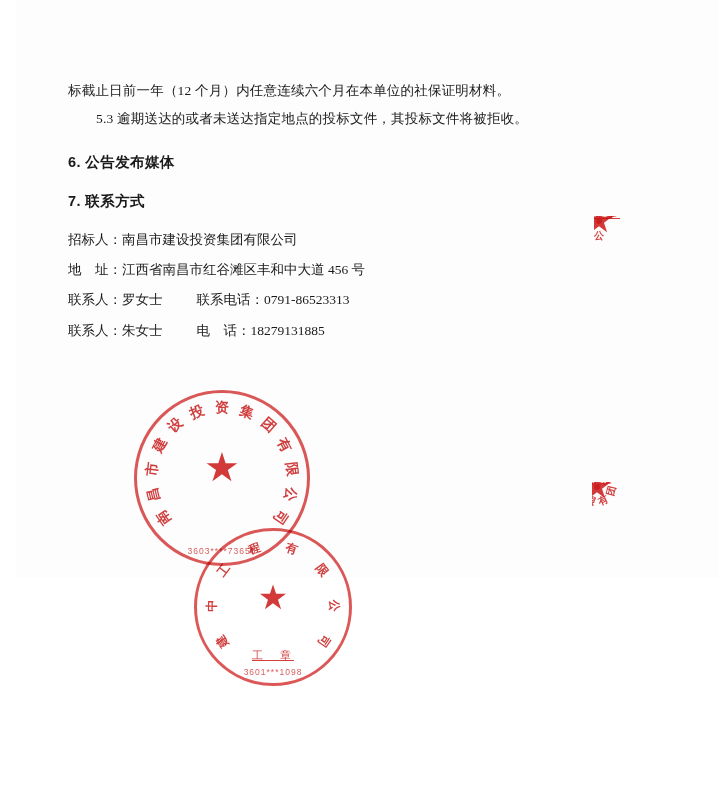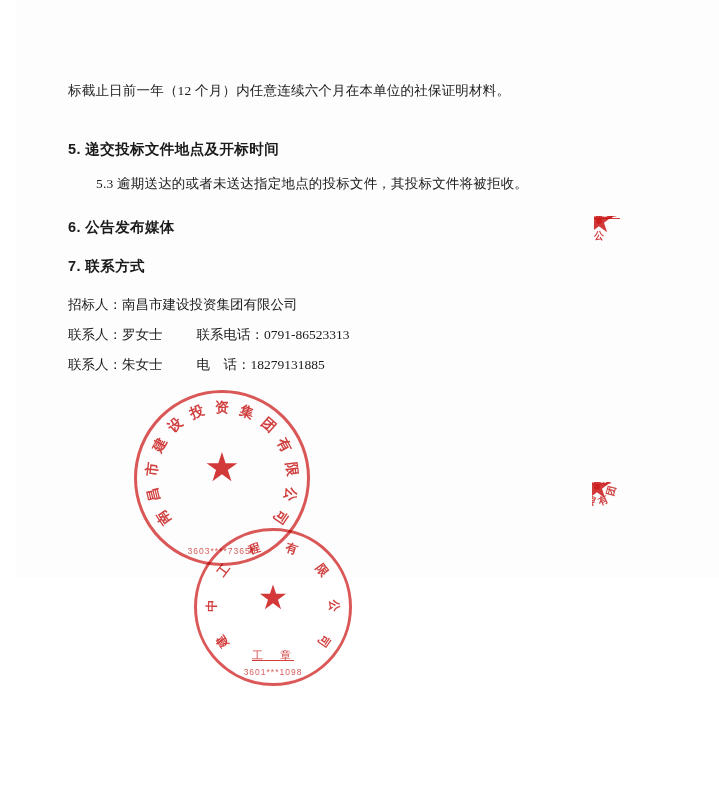--- a/index.html
+++ b/index.html
@@ -156,24 +156,20 @@
 </style>
 </head>
 <body>
 
 <div class="page">
 
   <div class="doc-body">
 
     <p class="para">标截止日前一年（12 个月）内任意连续六个月在本单位的社保证明材料。</p>
 
-    <div class="heading gap-top-1">
-      <span>5.</span>
-      <span>递交投标文件地点及开标时间</span>
-    </div>
 
 
 
     <p class="para sub">5.3 逾期送达的或者未送达指定地点的投标文件，其投标文件将被拒收。</p>
 
     <div class="heading gap-top-2">
       <span>6.</span>
       <span>公告发布媒体</span>
     </div>
 
@@ -182,20 +178,23 @@
       <span>7.</span>
       <span>联系方式</span>
     </div>
 
     <div class="contact-block">
 
       <div class="contact-row">
         <span class="label">招标人：</span><span>南昌市建设投资集团有限公司</span>
       </div>
 
+      <div class="contact-row">
+        <span class="label">地　址：</span><span>江西省南昌市红谷滩区丰和中大道 456 号</span>
+      </div>
 
       <div class="contact-row">
         <span class="label">联系人：</span><span>罗女士</span><span class="inline-gap"></span><span class="label">联系电话：</span><span>0791-86523313</span>
       </div>
 
 
 
       <div class="contact-row">
         <span class="label">联系人：</span><span>朱女士</span><span class="inline-gap"></span><span class="label">电　话：</span><span>18279131885</span>
       </div>

